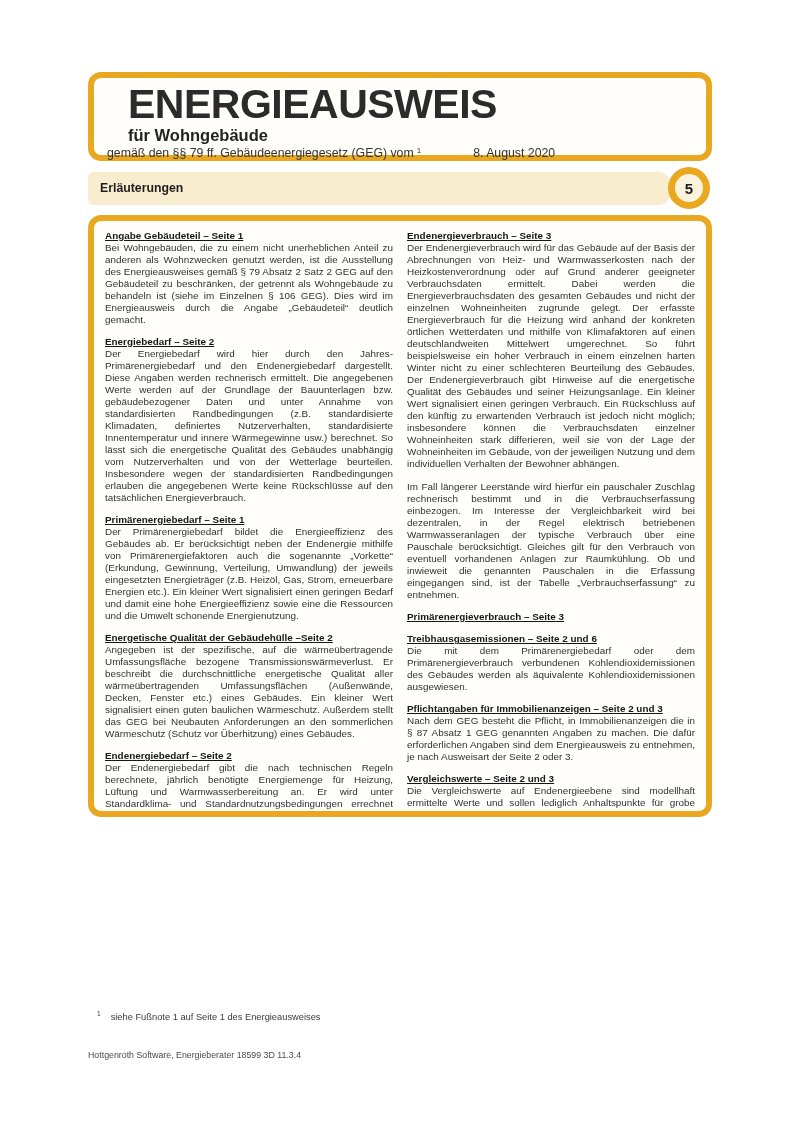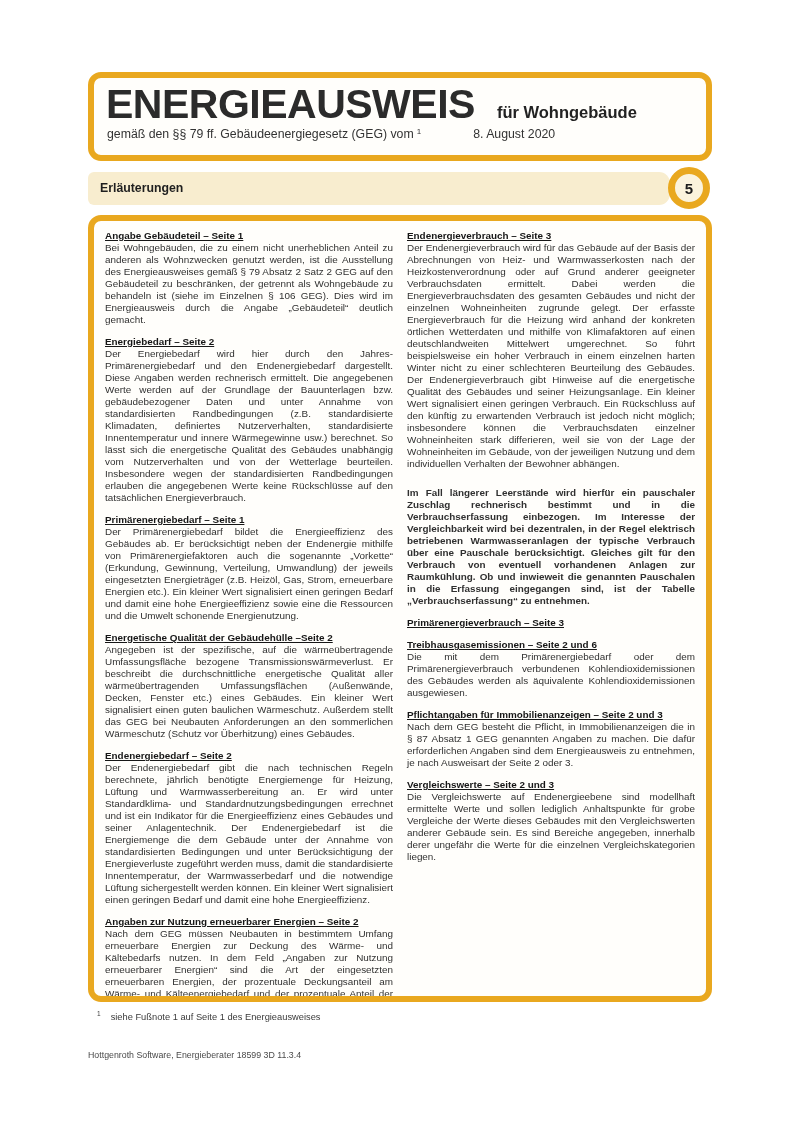--- a/index.html
+++ b/index.html
@@ -12,21 +12,21 @@
     overflow: hidden;
   }
 
   
   .header-box {
     position: absolute; left: 88px; top: 72px;
     width: 624px; height: 89px;
     border: 6px solid #E9A81F; border-radius: 13px;
     box-sizing: border-box; background: #fffefb;
   }
-  .title-row { display: flex; align-items: baseline; padding: 5px 0 0 12px; }
+  .title-row { display: flex; align-items: baseline; padding: 5px 0 0 12px; flex-direction: column; }
   .main-title {
     font-size: 41px; font-weight: bold; color: #2b2b2b;
     letter-spacing: -0.5px; line-height: 1.05;
   }
   .title-suffix { font-size: 16.5px; font-weight: bold; margin-left: 22px; color: #222; text-align: right; }
   .subtitle-row { padding: 1px 0 0 13px; font-size: 12.3px; color: #333; display: flex; align-items: flex-start; }
   .subtitle-row sup { font-size: 8px; margin-left: 3px; }
   .subtitle-date { margin-left: 52px; }
 
   
@@ -44,38 +44,38 @@
     width: 42px; height: 42px; border-radius: 50%;
     border: 7px solid #E9A81F; background: #FBF3DC;
     box-sizing: border-box;
     display: flex; align-items: center; justify-content: center;
   }
   .page-circle span { font-size: 15px; font-weight: bold; color: #1c1c1c; }
 
   
   .content-box {
     position: absolute; left: 88px; top: 215px;
-    width: 624px; height: 787px;
+    width: 624px; height: 602px;
     border: 6px solid #E9A81F; border-radius: 13px;
     box-sizing: border-box; background: #fffefb;
     padding: 9px 11px 6px 11px;
     display: flex; gap: 14px;
     overflow: hidden;
   }
   .col { flex: 1 1 0; min-width: 0; }
   .section { margin-bottom: 10px; }
   .sec-heading {
     font-size: 9.9px; font-weight: bold; text-decoration: underline;
     color: #161616; line-height: 12px;
   }
   .sec-body {
     margin: 0; font-size: 9.9px; line-height: 12px;
     text-align: justify; color: #303030;
   }
-  .sec-body + .sec-body { margin-top: 17px; font-weight: bold; }
+  .sec-body + .sec-body { margin-top: 11px; }
 
   
   .footnote {
     position: absolute; left: 97px; top: 1010px;
     font-size: 9.3px; color: #3a3a3a;
   }
   .footnote sup { font-size: 6.5px; margin-right: 10px; }
   .footer-line {
     position: absolute; left: 88px; top: 1050px;
     font-size: 8.8px; color: #4a4a4a;

